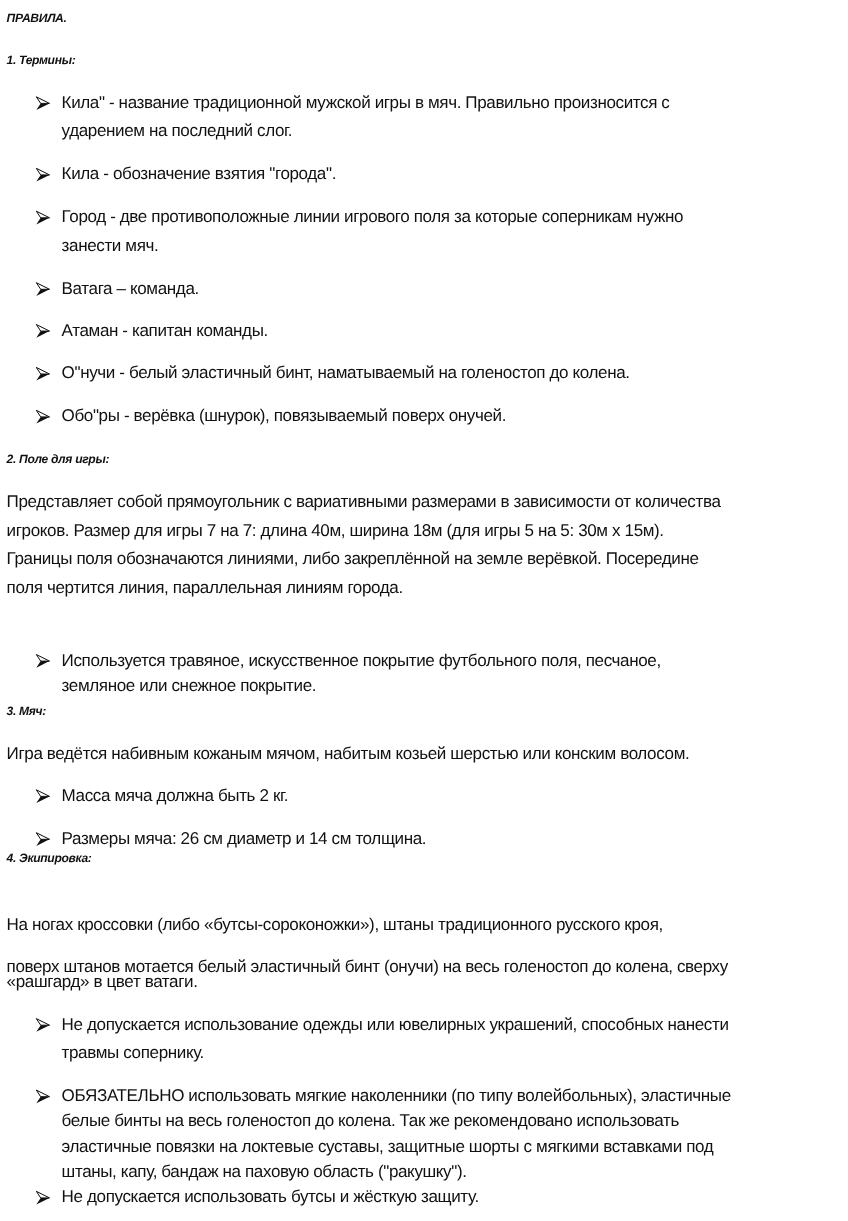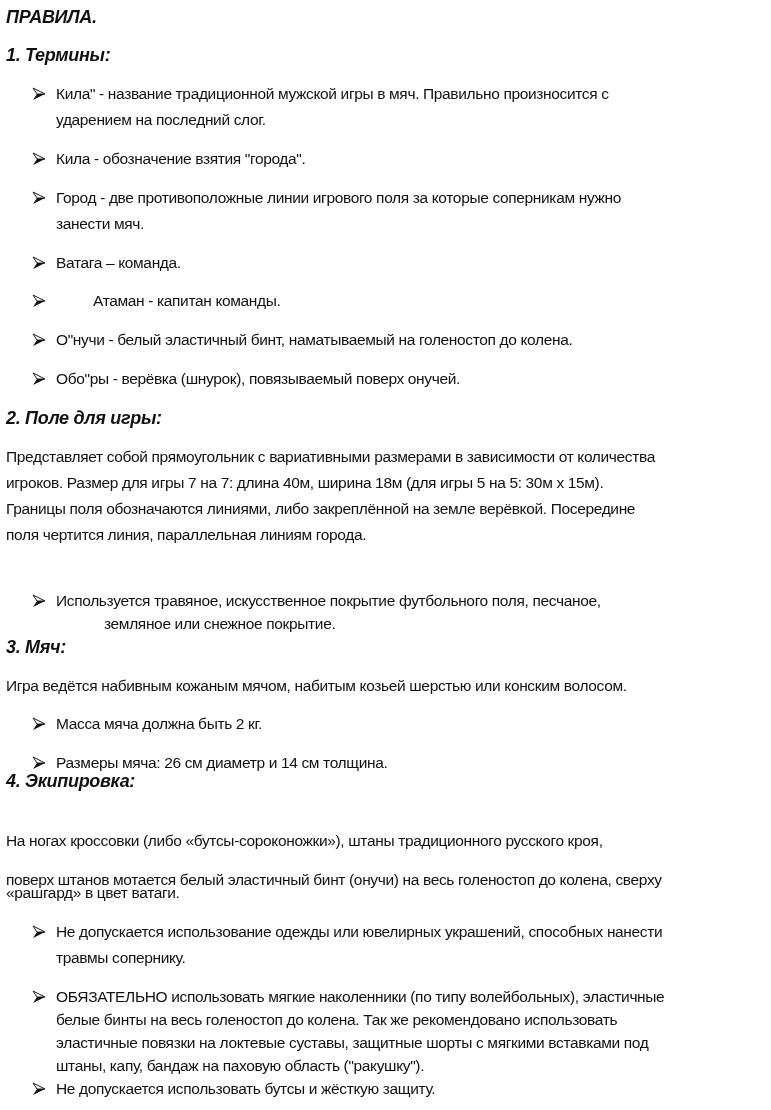--- a/index.html
+++ b/index.html
@@ -4,21 +4,21 @@
   <style>
     html, body { margin: 0; padding: 0; background: #ffffff; }
     body {
       width: 771px; height: 1110px; overflow: hidden; position: relative;
       font-family: "Liberation Sans", sans-serif; color: #111111;
     }
     .line {
       position: absolute; left: 6px; font-size: 15.5px; line-height: 26px;
       white-space: nowrap; letter-spacing: -0.35px;
     }
-    .h { font-weight: bold; font-style: italic; font-size: 18px; letter-spacing: -0.3px; }
+    .h { font-weight: bold; font-style: italic; font-size: 11px; letter-spacing: -0.3px; }
     .ind { left: 56px; }
     .bullet {
       position: absolute; left: 32px; width: 14px; height: 14px;
     }
     .bullet svg { display: block; }
     .para { left: 6px; }
   </style>
 </head>
 <body>
 
@@ -60,21 +60,21 @@
       </svg>
     </span>
   <div class="line ind" style="top:250px;">Ватага – команда.</div>
 
   <span class="bullet" style="top:294px;">
       <svg width="14" height="14" viewBox="0 0 14 14">
         <path d="M1 1 L13 7 L1 13 L5 7 Z" fill="#111"></path>
         <path d="M1 1 L13 7 L5 7 Z" fill="#fff" stroke="#111" stroke-width="0.9"></path>
       </svg>
     </span>
-  <div class="line ind" style="top:288px;margin-left:37px;">Атаман - капитан команды.</div>
+  <div class="line ind" style="top:288px;">Атаман - капитан команды.</div>
 
   <span class="bullet" style="top:333px;">
       <svg width="14" height="14" viewBox="0 0 14 14">
         <path d="M1 1 L13 7 L1 13 L5 7 Z" fill="#111"></path>
         <path d="M1 1 L13 7 L5 7 Z" fill="#fff" stroke="#111" stroke-width="0.9"></path>
       </svg>
     </span>
   <div class="line ind" style="top:327px;">О"нучи - белый эластичный бинт, наматываемый на голеностоп до колена.</div>
 
   <span class="bullet" style="top:372px;">
@@ -91,21 +91,21 @@
   <div class="line para" style="top:496px;">Границы поля обозначаются линиями, либо закреплённой на земле верёвкой. Посередине</div>
   <div class="line para" style="top:522px;">поля чертится линия, параллельная линиям города.</div>
 
   <span class="bullet" style="top:594px;">
       <svg width="14" height="14" viewBox="0 0 14 14">
         <path d="M1 1 L13 7 L1 13 L5 7 Z" fill="#111"></path>
         <path d="M1 1 L13 7 L5 7 Z" fill="#fff" stroke="#111" stroke-width="0.9"></path>
       </svg>
     </span>
   <div class="line ind" style="top:588px;">Используется травяное, искусственное покрытие футбольного поля, песчаное,</div>
-  <div class="line ind" style="top:611px;margin-left:48px;">земляное или снежное покрытие.</div>
+  <div class="line ind" style="top:611px;">земляное или снежное покрытие.</div>
 
   <div class="line h" style="top:634px;">3. Мяч:</div>
   <div class="line para" style="top:673px;">Игра ведётся набивным кожаным мячом, набитым козьей шерстью или конским волосом.</div>
 
   <span class="bullet" style="top:717px;">
       <svg width="14" height="14" viewBox="0 0 14 14">
         <path d="M1 1 L13 7 L1 13 L5 7 Z" fill="#111"></path>
         <path d="M1 1 L13 7 L5 7 Z" fill="#fff" stroke="#111" stroke-width="0.9"></path>
       </svg>
     </span>

